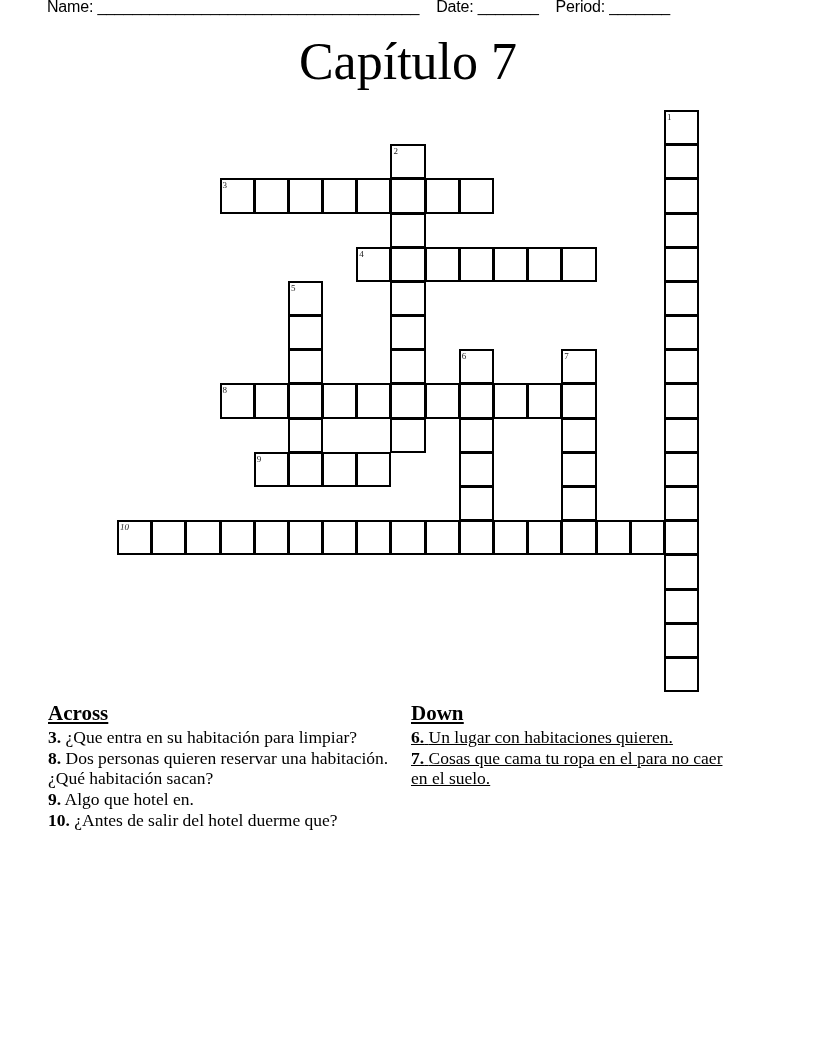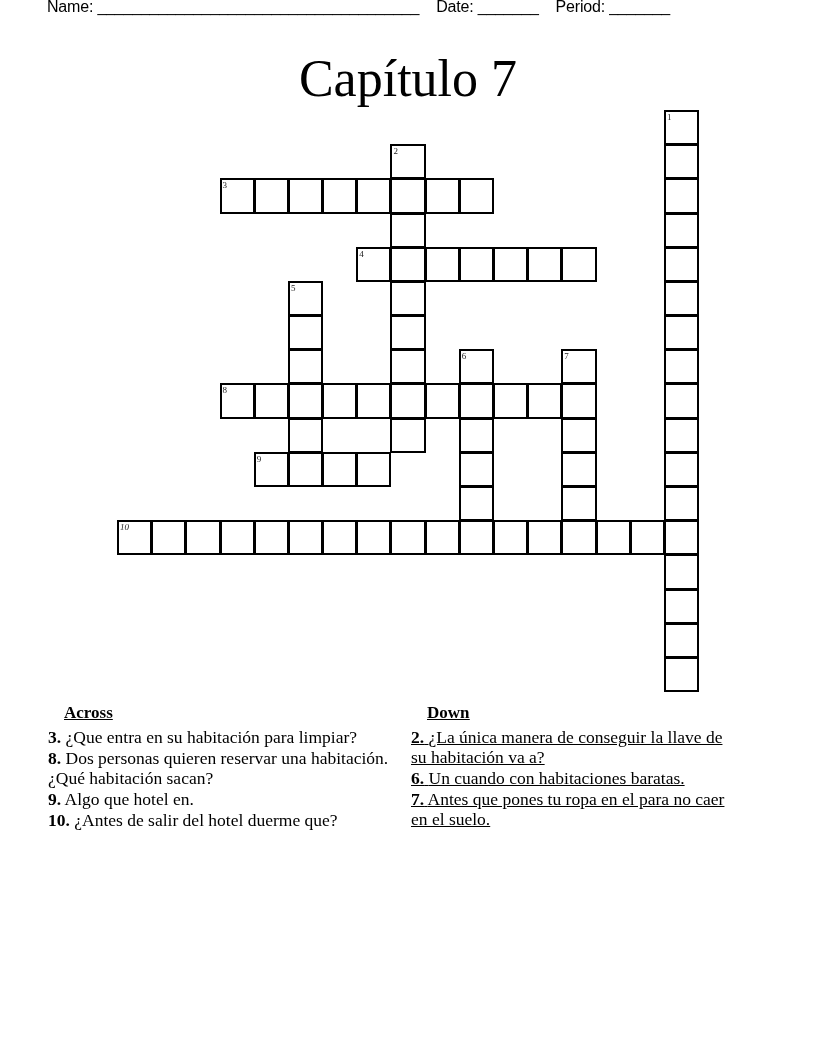--- a/index.html
+++ b/index.html
@@ -4,39 +4,39 @@
 <style>
   html, body { margin: 0; padding: 0; background: #ffffff; }
   body { width: 816px; height: 1056px; position: relative; overflow: hidden; color: #000; }
   .header-line {
     position: absolute; top: -2px; left: 47px;
     font-family: "Liberation Sans", sans-serif; font-size: 16px; white-space: pre;
     letter-spacing: -0.2px;
   }
   .title {
     position: absolute; top: 30px; left: 0; width: 816px; text-align: center;
-    font-family: "Liberation Serif", serif; font-size: 52px; line-height: 64px; margin-top: 17px;
+    font-family: "Liberation Serif", serif; font-size: 52px; line-height: 64px;
   }
   .grid { position: absolute; left: 0; top: 0; width: 816px; height: 700px; }
   .cell {
     position: absolute; box-sizing: border-box; width: 35.2px; height: 35.2px;
     border: 2px solid #000; background: #fff;
   }
   .cell .num {
     position: absolute; top: 0px; left: 1px;
     font-family: "Liberation Serif", serif; font-size: 9px; line-height: 10px; color: #222;
   }
   .clues {
     position: absolute; top: 702px;
     font-family: "Liberation Serif", serif; font-size: 17.5px; line-height: 20px;
   }
   .clues.across { left: 48px; width: 360px; }
   .clues.down { left: 411px; width: 330px; text-decoration: underline; }
   .clues h3 {
-    margin: 0 0 3px 16px; font-size: 17px; font-weight: bold; text-decoration: underline;
+    margin: 0 0 3px 0; font-size: 21px; font-weight: bold; text-decoration: underline;
     line-height: 22px;
   }
   .clue { margin: 0 0 1px 0; }
   .clue b { font-weight: bold; }
 </style>
 </head>
 <body>
 
 <div class="header-line"><span>Name:</span> <span>_____________________________________</span>    <span>Date:</span> <span>_______</span>    <span>Period:</span> <span>_______</span></div>
 
@@ -149,16 +149,15 @@
 <div class="clues across">
   <h3>Across</h3>
   <div class="clue"><b>3.</b> <span>¿Que entra en su habitación para limpiar?</span></div>
   <div class="clue"><b>8.</b> <span>Dos personas quieren reservar una habitación. ¿Qué habitación sacan?</span></div>
   <div class="clue"><b>9.</b> <span>Algo que hotel en.</span></div>
   <div class="clue"><b>10.</b> <span>¿Antes de salir del hotel duerme que?</span></div>
 </div>
 
 <div class="clues down">
   <h3>Down</h3>
-  <div class="clue"><b>2.</b> <span>¿La única manera de conseguir la llave de su habitación va a?</span></div>
-  <div class="clue"><b>6.</b> <span>Un cuando con habitaciones baratas.</span></div>
-  <div class="clue"><b>7.</b> <span>Antes que pones tu ropa en el para no caer en el suelo.</span></div>
+  <div class="clue"><b>6.</b> <span>Un lugar con habitaciones quieren.</span></div>
+  <div class="clue"><b>7.</b> <span>Cosas que cama tu ropa en el para no caer en el suelo.</span></div>
 </div>
 
 </body></html>

